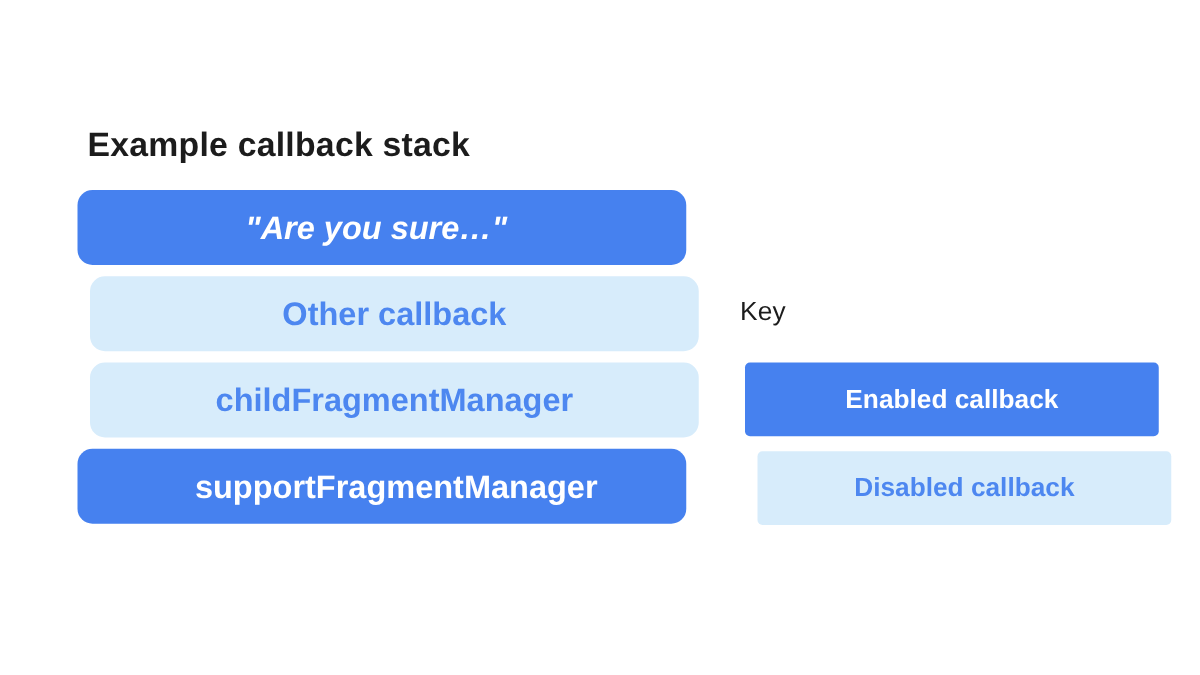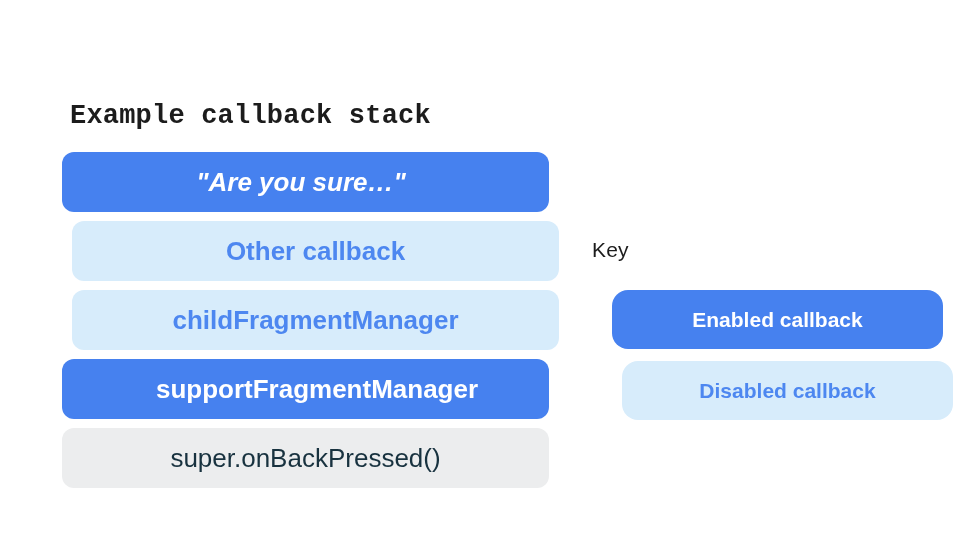--- a/index.html
+++ b/index.html
@@ -17,21 +17,20 @@
   }
   .stack-title {
     position: absolute;
     left: 70px;
     top: 101px;
     margin: 0;
     font-size: 27px;
     font-weight: 600;
     letter-spacing: 0.2px;
     color: var(--heading-text, #1c1c1c);
-    font-family: Liberation Mono, monospace;
   }
   .key-title {
     position: absolute;
     left: 592px;
     top: 238px;
     margin: 0;
     font-size: 21px;
     font-weight: 500;
     letter-spacing: 0.2px;
     color: var(--heading-text, #1c1c1c);
@@ -45,24 +44,24 @@
     white-space: nowrap;
   }
   .stack-box {
     left: 62px;
     width: 487px;
     height: 60px;
     border-radius: 12px;
     font-size: 26px;
   }
   .key-box {
-    left: 612px;
+    left: 596px;
     width: 331px;
     height: 59px;
-    border-radius: 16px;
+    border-radius: 4px;
     font-size: 21px;
   }
   .enabled {
     background: var(--enabled-bg, #4681EF);
     color: var(--enabled-text, #ffffff);
     font-weight: bold;
   }
   .disabled {
     background: var(--disabled-bg, #D7ECFB);
     color: var(--disabled-text, #4D87F0);
@@ -103,23 +102,20 @@
   </div>
 
   <div class="box stack-box disabled pos-s2">
     <span>childFragmentManager</span>
   </div>
 
   <div class="box stack-box enabled pos-s3">
     <span>supportFragmentManager</span>
   </div>
 
-  <div class="box stack-box system pos-s4">
-    <span>super.onBackPressed()</span>
-  </div>
 
   <h2 class="key-title">Key</h2>
 
   <div class="box key-box enabled pos-k0">
     <span>Enabled callback</span>
   </div>
 
   <div class="box key-box disabled pos-k1">
     <span>Disabled callback</span>
   </div>

